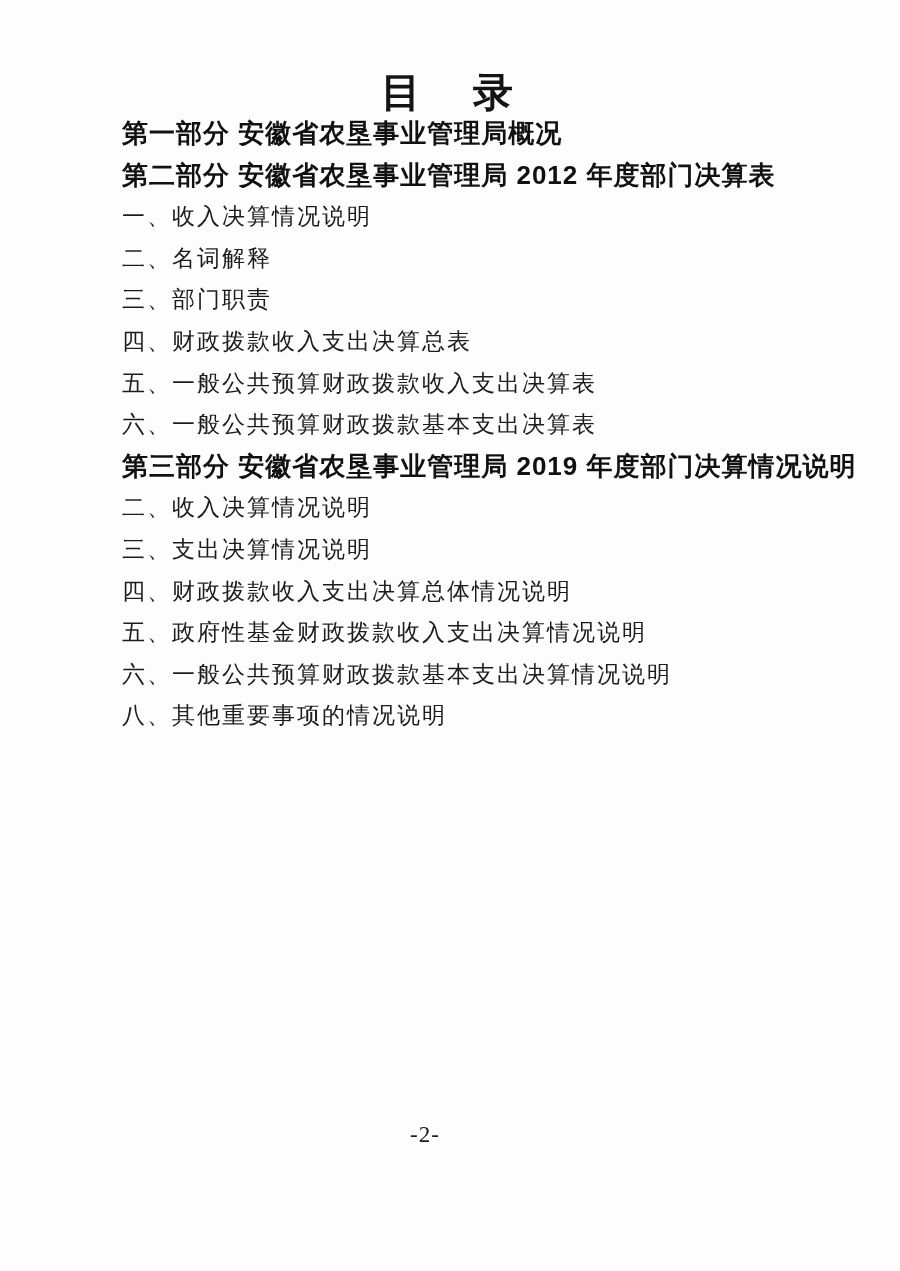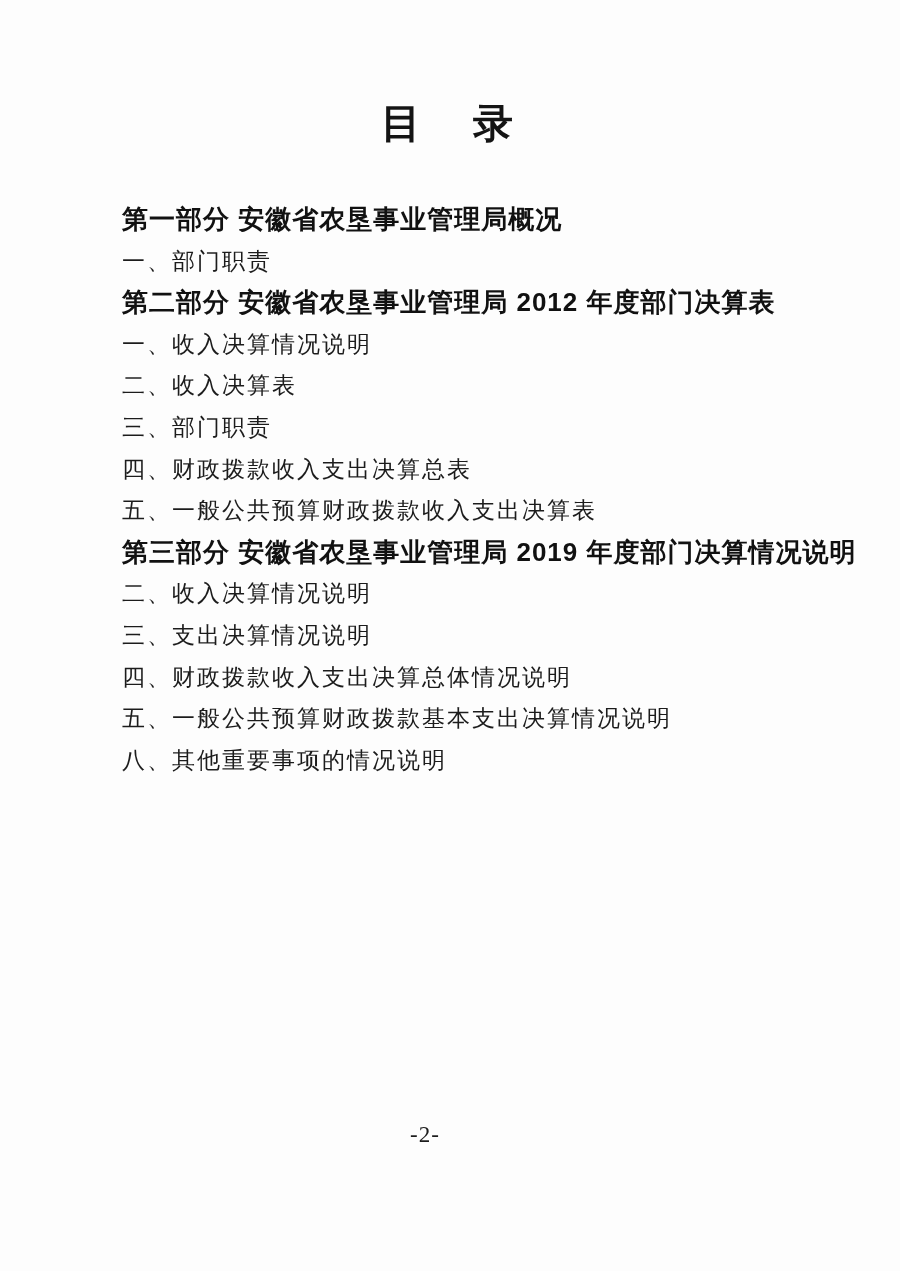--- a/index.html
+++ b/index.html
@@ -15,34 +15,33 @@
     height: 1271px;
     margin: 0 auto;
     background: #fdfdfd;
     color: #1a1a1a;
     font-family: "Liberation Serif", "DejaVu Serif", serif;
     overflow: hidden;
   }
 
   
   .doc-title {
-    padding-top: 104px;
+    padding-top: 73px;
     text-align: center;
     font-family: "Liberation Serif", "DejaVu Serif", serif;
     font-size: 40px;
     line-height: 1;
     font-weight: 700;
     letter-spacing: 6px;
     color: #141414;
     white-space: nowrap;
   }
 
   
   .toc {
-    margin-top: 55px;
     margin-left: 122px;
     margin-right: 60px;
   }
 
   .toc-line {
     line-height: 41.6px;
     height: 41.6px;
     white-space: nowrap;
     overflow: visible;
   }
@@ -83,34 +82,35 @@
 </head>
 <body>
 
 <div class="page">
 
   <h1 class="doc-title">目　录</h1>
 
   <main class="toc">
 
     <div class="toc-line toc-heading">第一部分 安徽省农垦事业管理局概况</div>
-    <div class="toc-line toc-item">一、部门职责</div>
 
     <div class="toc-line toc-heading">第二部分 安徽省农垦事业管理局 2012 年度部门决算表</div>
     <div class="toc-line toc-item">一、收入决算情况说明</div>
-    <div class="toc-line toc-item">二、收入决算表</div>
+    <div class="toc-line toc-item">二、名词解释</div>
     <div class="toc-line toc-item">三、部门职责</div>
     <div class="toc-line toc-item">四、财政拨款收入支出决算总表</div>
     <div class="toc-line toc-item">五、一般公共预算财政拨款收入支出决算表</div>
+    <div class="toc-line toc-item">六、一般公共预算财政拨款基本支出决算表</div>
 
     <div class="toc-line toc-heading">第三部分 安徽省农垦事业管理局 2019 年度部门决算情况说明</div>
     <div class="toc-line toc-item">二、收入决算情况说明</div>
     <div class="toc-line toc-item">三、支出决算情况说明</div>
     <div class="toc-line toc-item">四、财政拨款收入支出决算总体情况说明</div>
-    <div class="toc-line toc-item">五、一般公共预算财政拨款基本支出决算情况说明</div>
+    <div class="toc-line toc-item">五、政府性基金财政拨款收入支出决算情况说明</div>
+    <div class="toc-line toc-item">六、一般公共预算财政拨款基本支出决算情况说明</div>
     <div class="toc-line toc-item">八、其他重要事项的情况说明</div>
 
 
   </main>
 
   <footer class="page-footer">
     <span class="page-number">-2-</span>
   </footer>
 
 </div>

